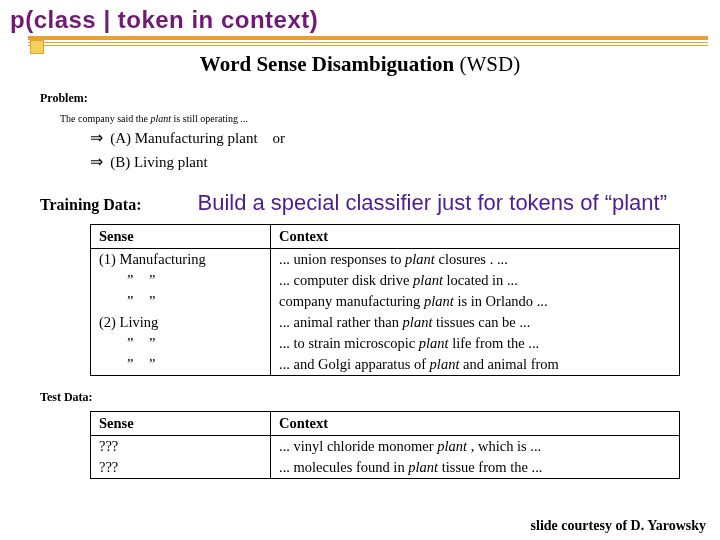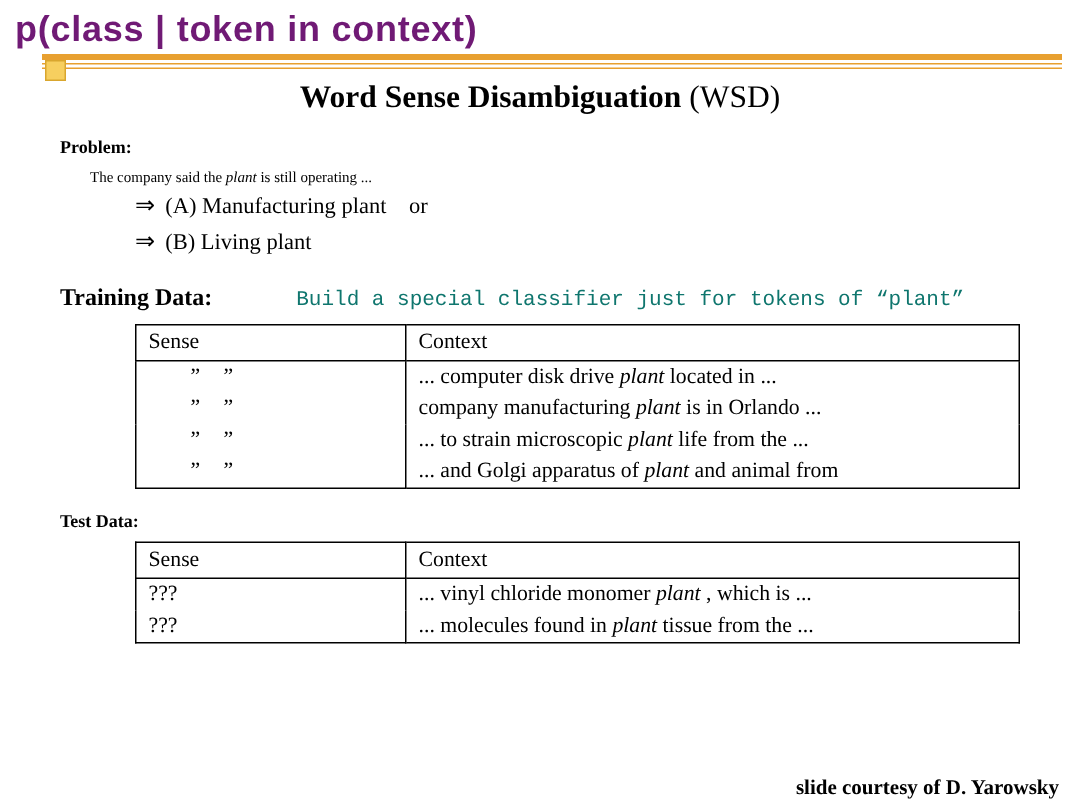--- a/index.html
+++ b/index.html
@@ -87,44 +87,44 @@
     margin-top: 16px;
     gap: 42px;
   }
   .training-label {
     font-weight: bold;
     font-size: 16px;
     margin-left: 40px;
     white-space: nowrap;
   }
   .blue-note {
-    font-family: Liberation Mono, monospace;
-    color: #0f766e;
-    font-size: 14px;
+    font-family: Liberation Sans, sans-serif;
+    color: #4c1d95;
+    font-size: 22px;
     margin-left: 14px;
   }
   table {
     border-collapse: collapse;
     margin-left: 90px;
     margin-top: 8px;
     font-size: 14.5px;
   }
   table.train { width: 590px; }
   table.test  { width: 590px; margin-top: 6px; }
   th, td {
     border-left: 1px solid #000;
     border-right: 1px solid #000;
     padding: 2px 8px;
     text-align: left;
     vertical-align: top;
   }
   thead th {
     border-top: 1px solid #000;
     border-bottom: 1px solid #000;
-    font-weight: normal;
+    font-weight: bold;
     padding-top: 3px;
     padding-bottom: 3px;
   }
   thead th.ctx { text-align: left; }
   tbody tr:last-child td { border-bottom: 1px solid #000; }
   td.sense { width: 180px; white-space: nowrap; }
   td.ctx   { }
   .ditto { letter-spacing: 6px; padding-left: 28px; }
   .credit {
     position: absolute;
@@ -174,26 +174,34 @@
 
 <table class="train">
   <thead>
     <tr>
       <th class="sense">Sense</th>
       <th class="ctx">Context</th>
     </tr>
   </thead>
   <tbody id="train-body">
       <tr>
+        <td class="sense">(1) Manufacturing</td>
+        <td class="ctx"><span>... union responses to </span><em>plant</em><span>  closures . ...</span></td>
+      </tr>
+      <tr>
         <td class="sense"><span class="ditto">”  ”</span></td>
         <td class="ctx"><span>... computer disk drive </span><em>plant</em><span>  located in ...</span></td>
       </tr>
       <tr>
         <td class="sense"><span class="ditto">”  ”</span></td>
         <td class="ctx"><span>company manufacturing </span><em>plant</em><span>  is in Orlando ...</span></td>
+      </tr>
+      <tr>
+        <td class="sense">(2) Living</td>
+        <td class="ctx"><span>... animal rather than </span><em>plant</em><span>  tissues can be ...</span></td>
       </tr>
       <tr>
         <td class="sense"><span class="ditto">”  ”</span></td>
         <td class="ctx"><span>... to strain microscopic </span><em>plant</em><span>  life from the ...</span></td>
       </tr>
       <tr>
         <td class="sense"><span class="ditto">”  ”</span></td>
         <td class="ctx"><span>... and Golgi apparatus of </span><em>plant</em><span>  and animal from</span></td>
       </tr>
     </tbody>

